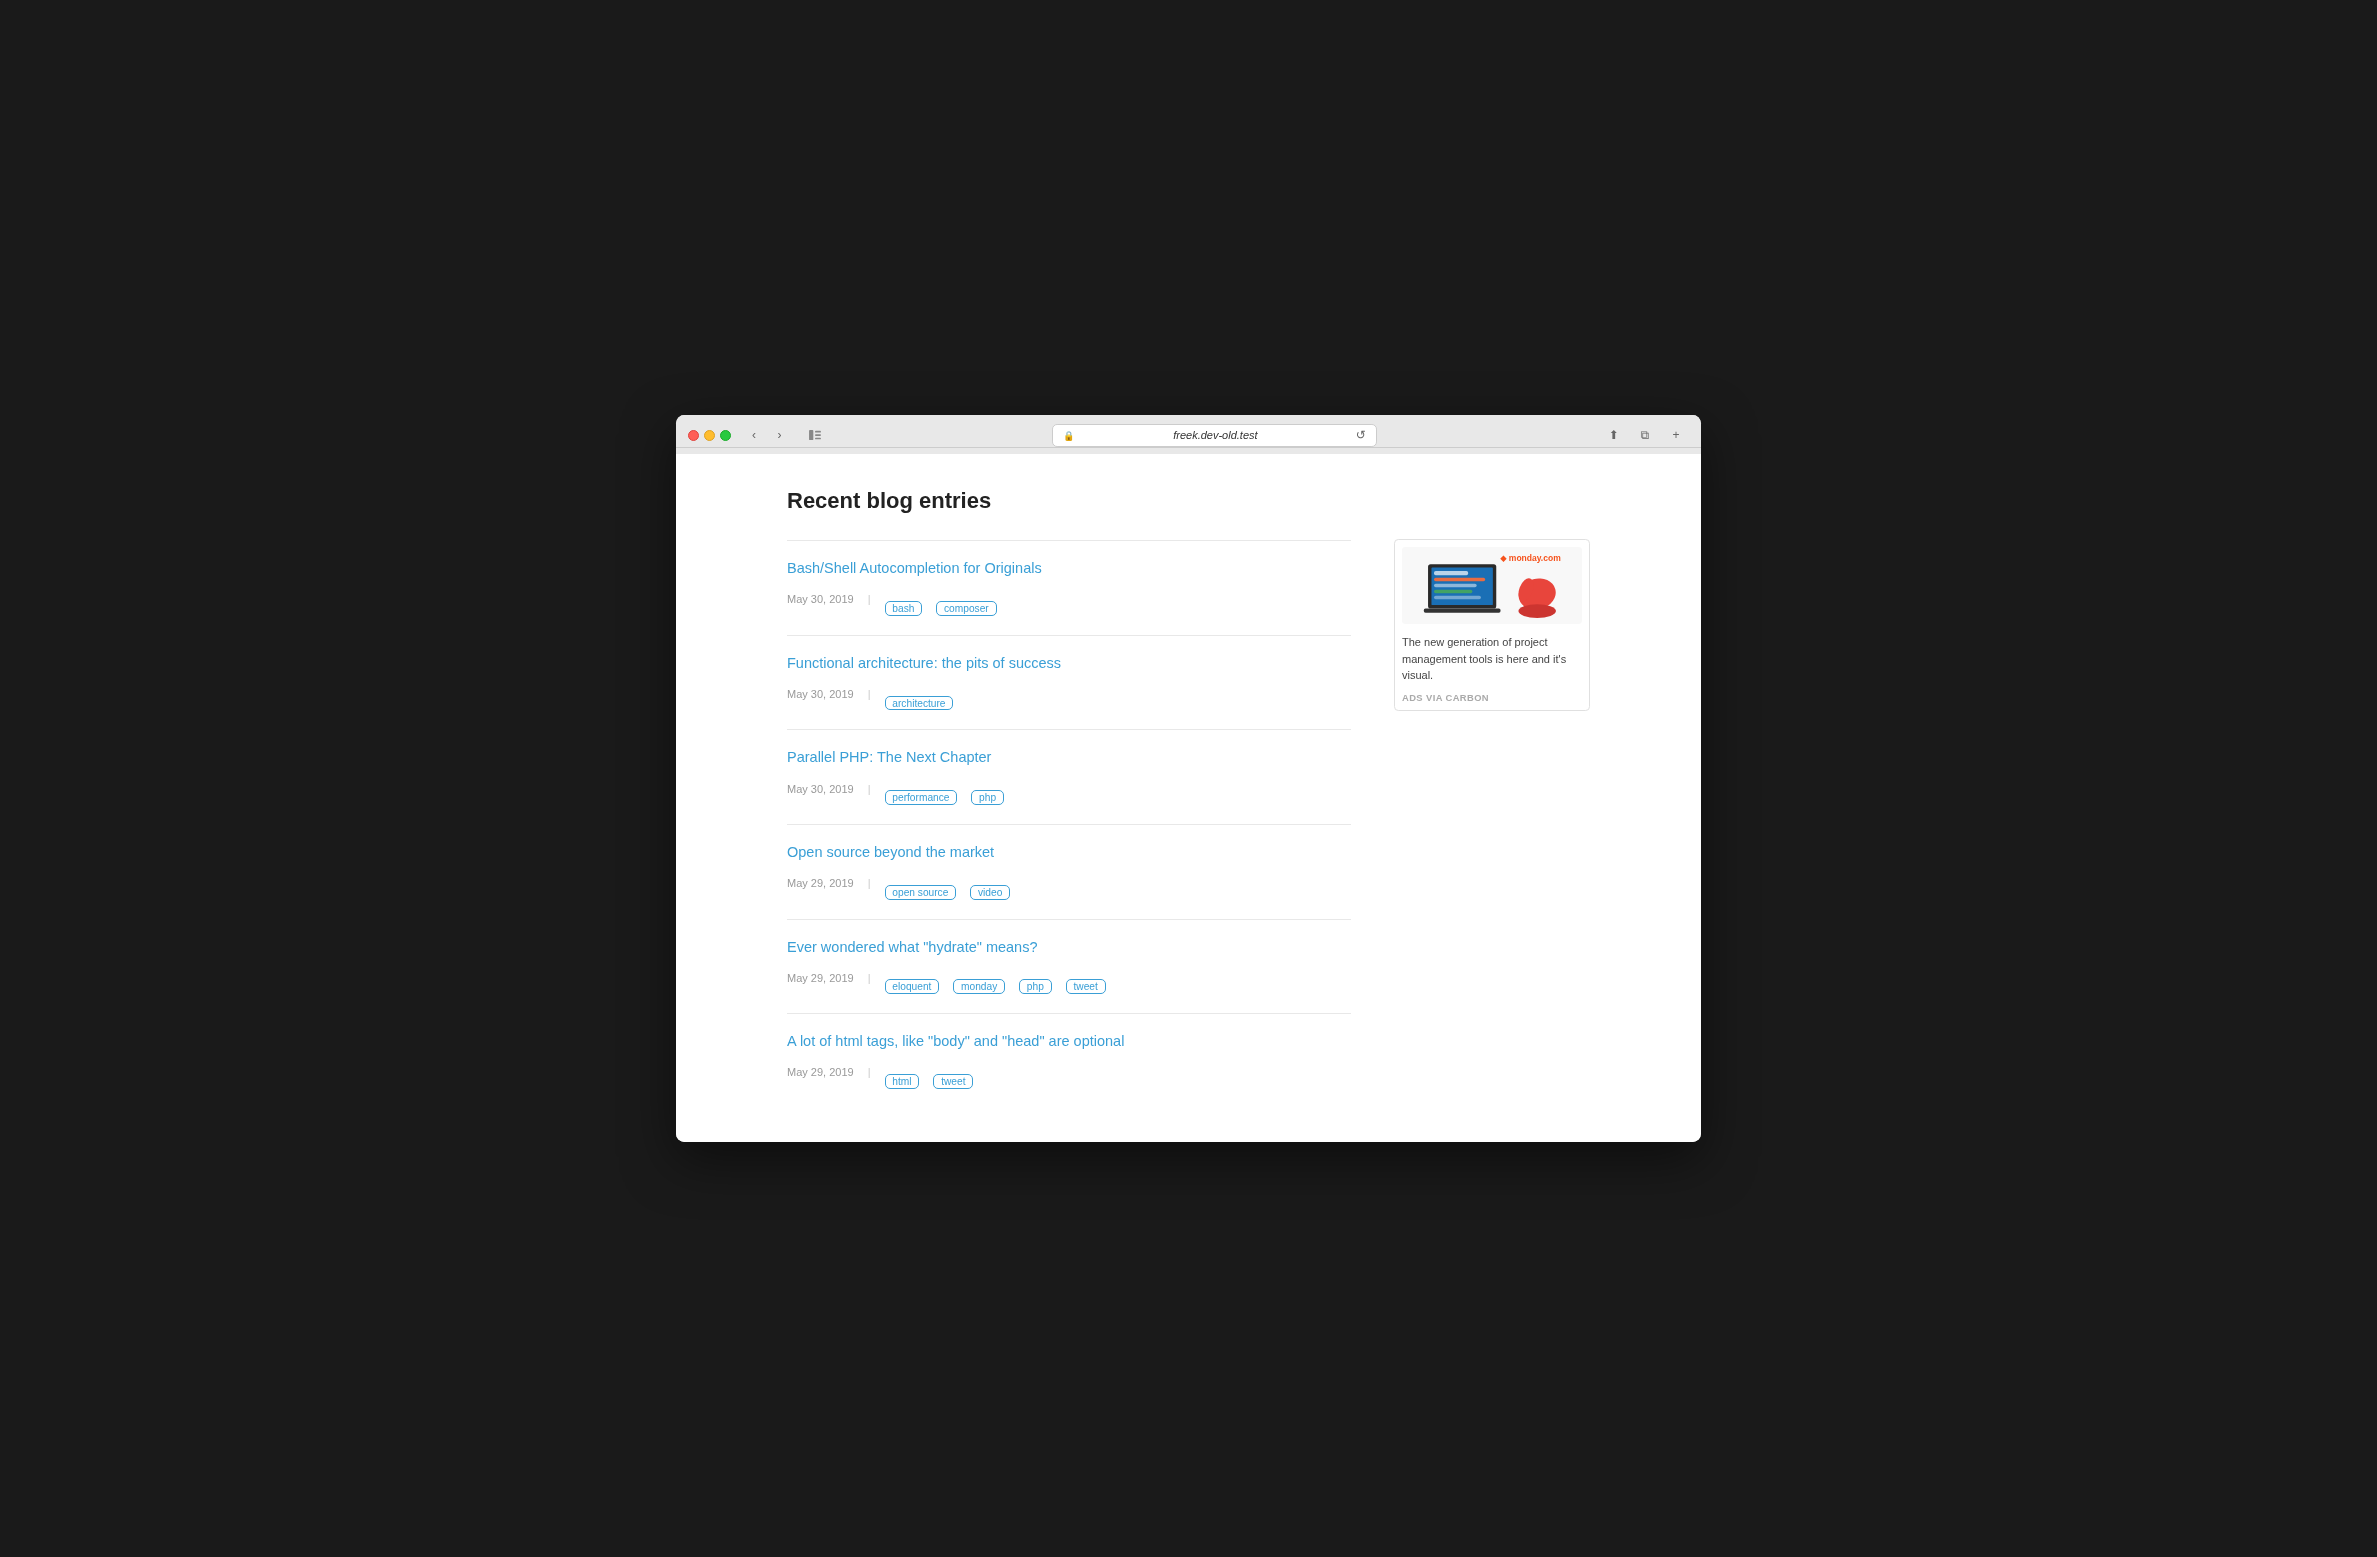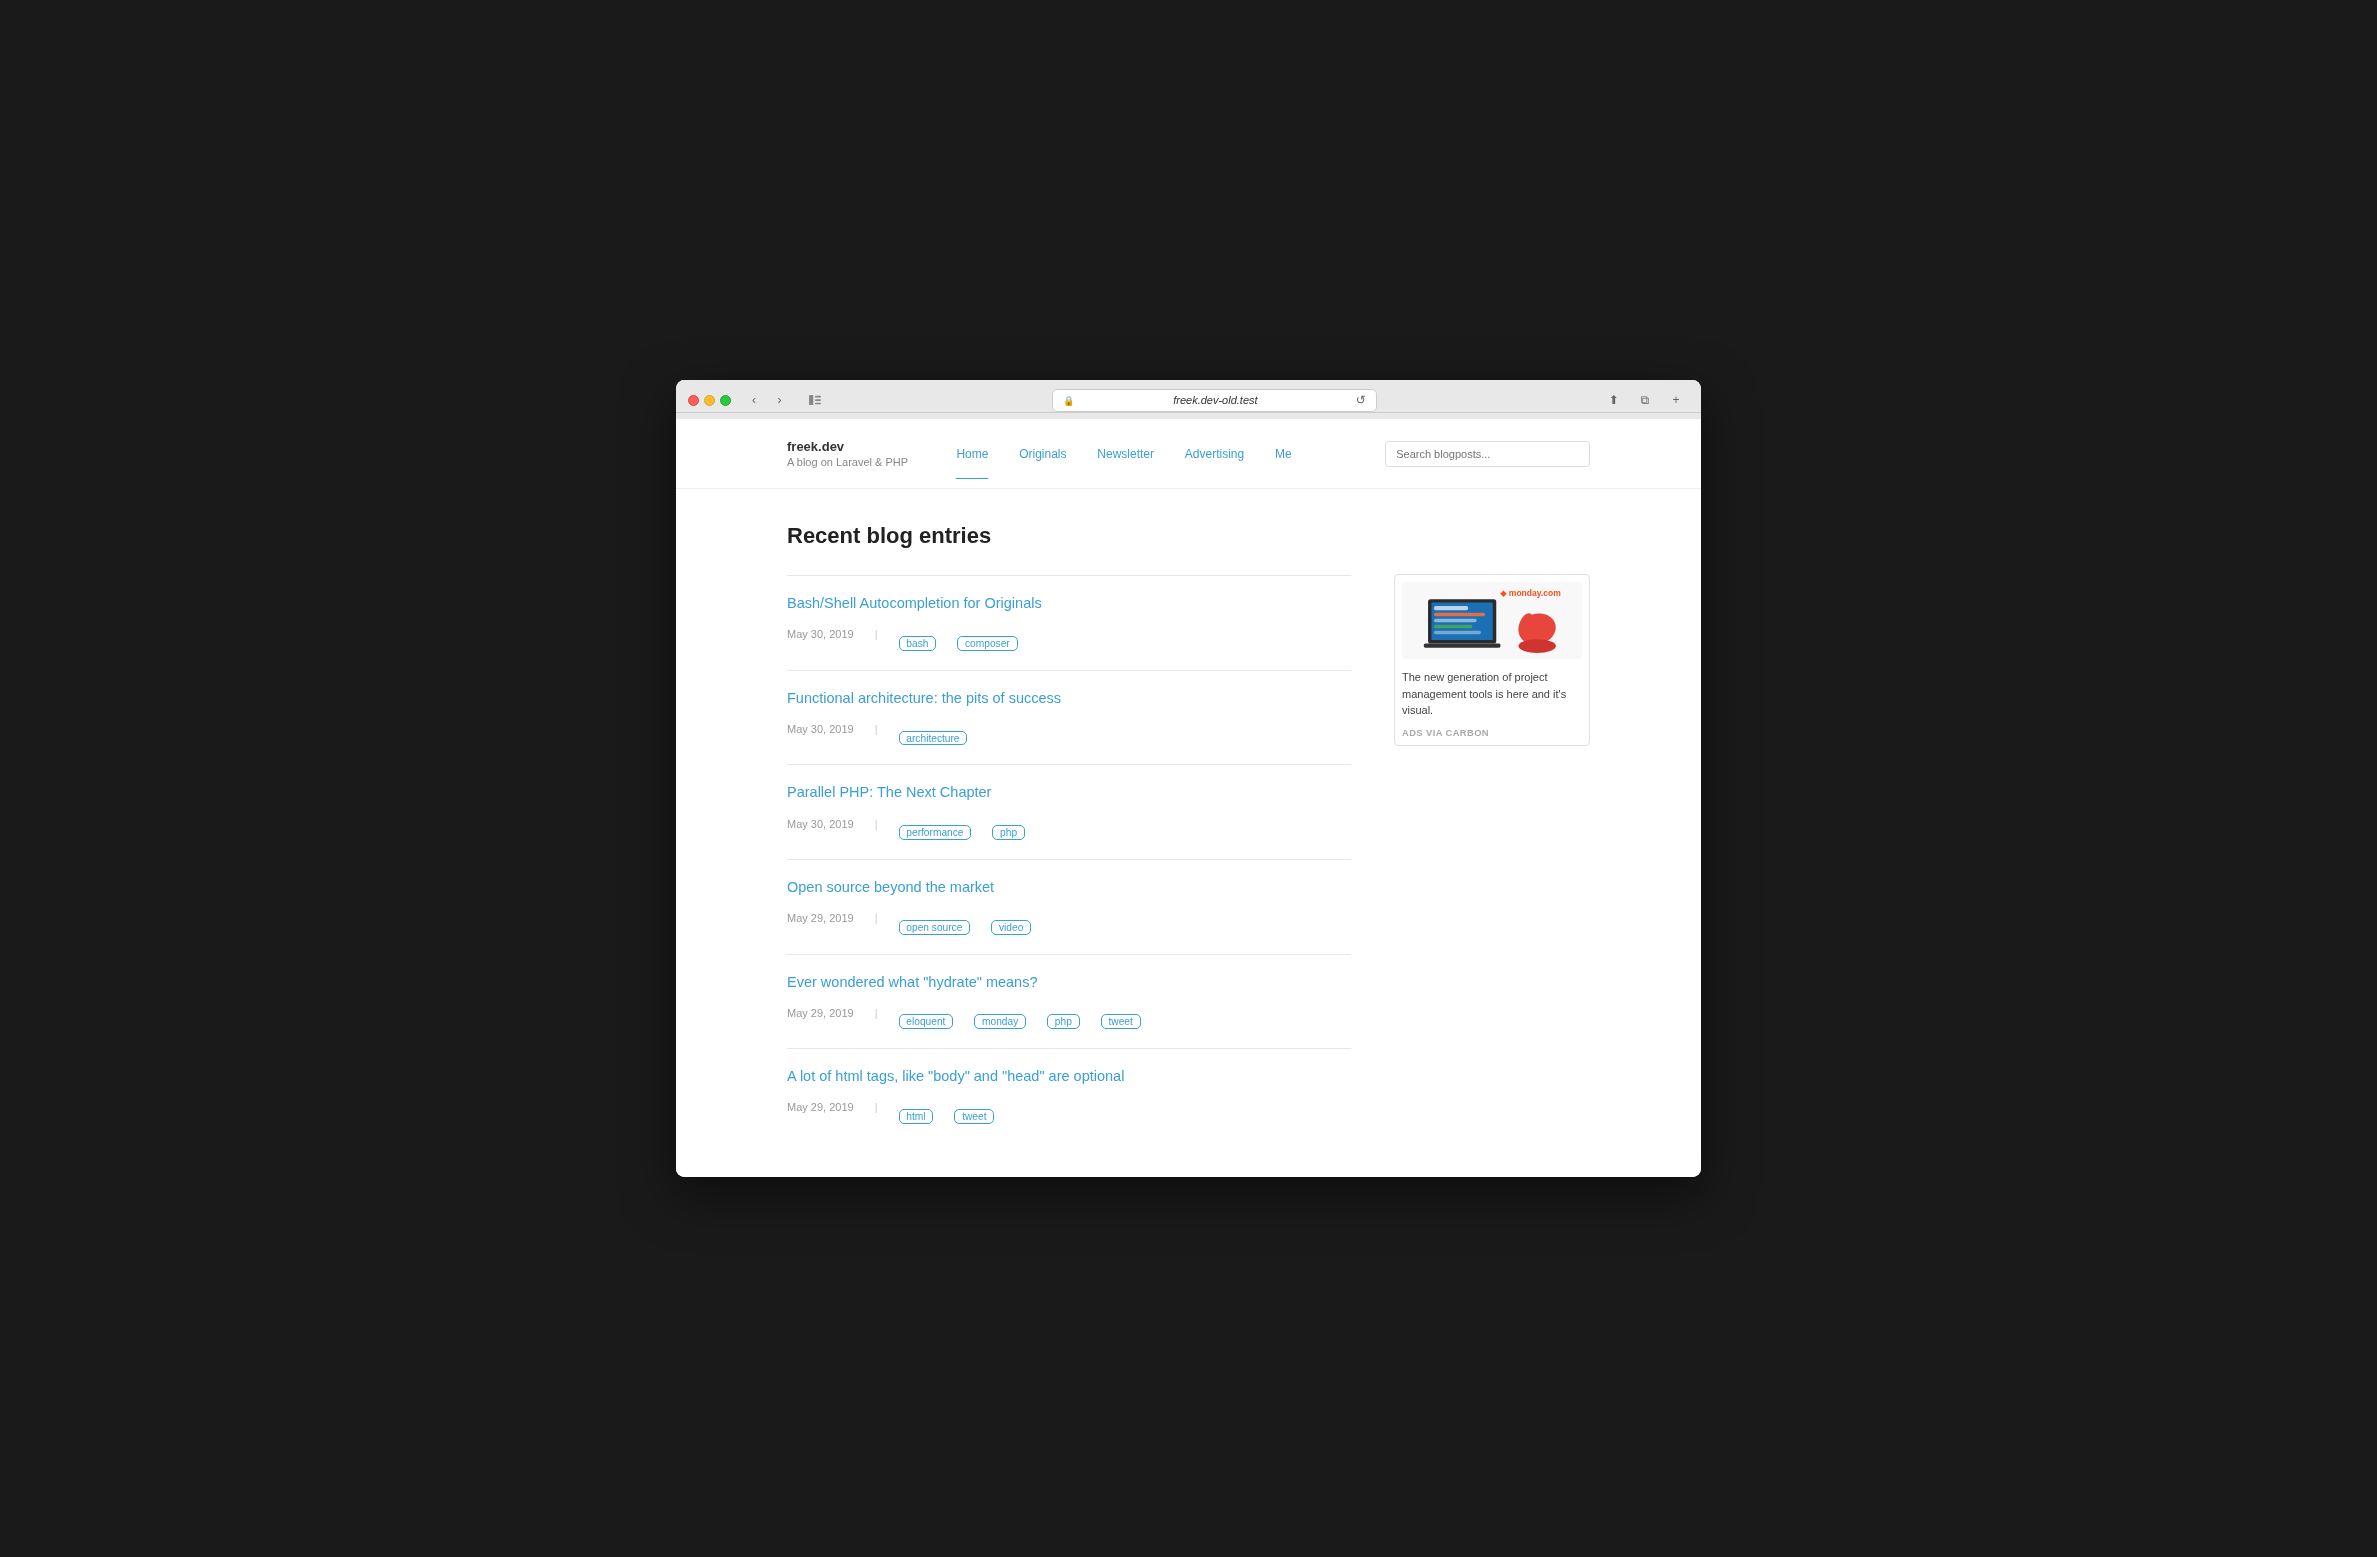--- a/index.html
+++ b/index.html
@@ -261,21 +261,21 @@
       text-decoration: none;
       cursor: pointer;
       font-weight: 400;
       display: block;
       margin-bottom: 6.8px;
     }
 
     .entry-meta {
       display: flex;
       align-items: center;
-      gap: 21px;
+      gap: 14px;
       flex-wrap: wrap;
       font-size: 11px;
       color: #999;
     }
 
     .meta-date {
       color: #999;
       font-size: 11px;
     }
 
@@ -374,35 +374,20 @@
       <button class="browser-action-btn">⬆</button>
       <button class="browser-action-btn">⧉</button>
       <button class="browser-action-btn">+</button>
     </div>
   </div>
 
   <div class="tab-bar"></div>
 
   <div class="page-content">
 
-    <div class="site-header">
-      <div class="site-branding">
-        <div class="site-name">freek.dev</div>
-        <div class="site-tagline">A blog on Laravel &amp; PHP</div>
-      </div>
-
-      <nav class="site-nav">
-        <a class="nav-item active">Home</a>
-        <a class="nav-item">Originals</a>
-        <a class="nav-item">Newsletter</a>
-        <a class="nav-item">Advertising</a>
-        <a class="nav-item">Me</a>
-        <input class="search-input" type="text" placeholder="Search blogposts..." style="">
-      </nav>
-    </div>
 
     <div class="main-layout">
 
       <div class="blog-section">
         <h1 class="section-title">Recent blog entries</h1>
 
         <div class="blog-list">
 
           <div class="blog-entry">
             <a class="entry-title">Bash/Shell Autocompletion for Originals</a>

